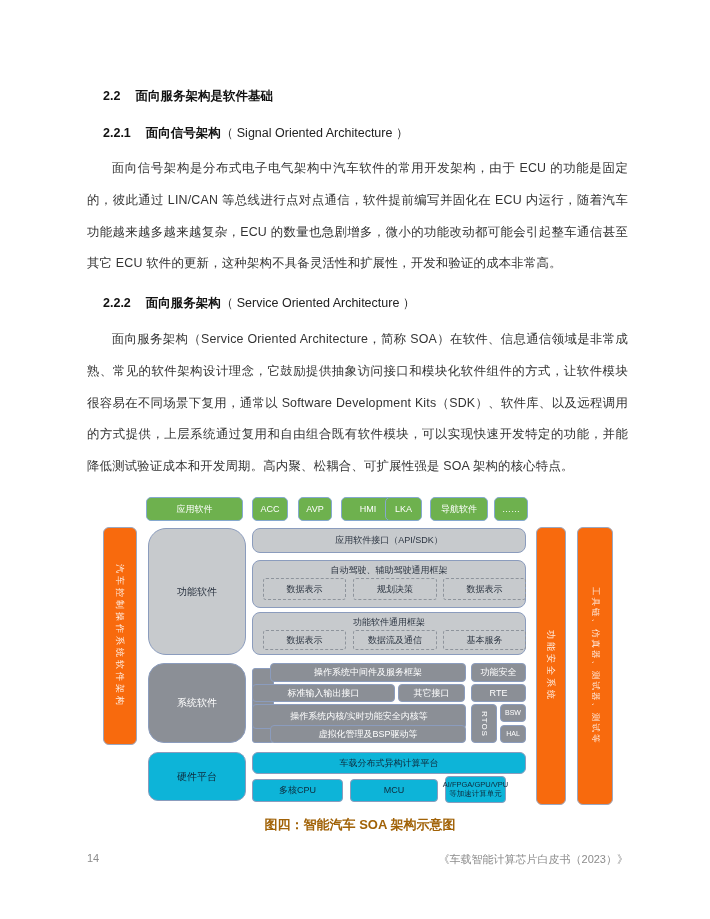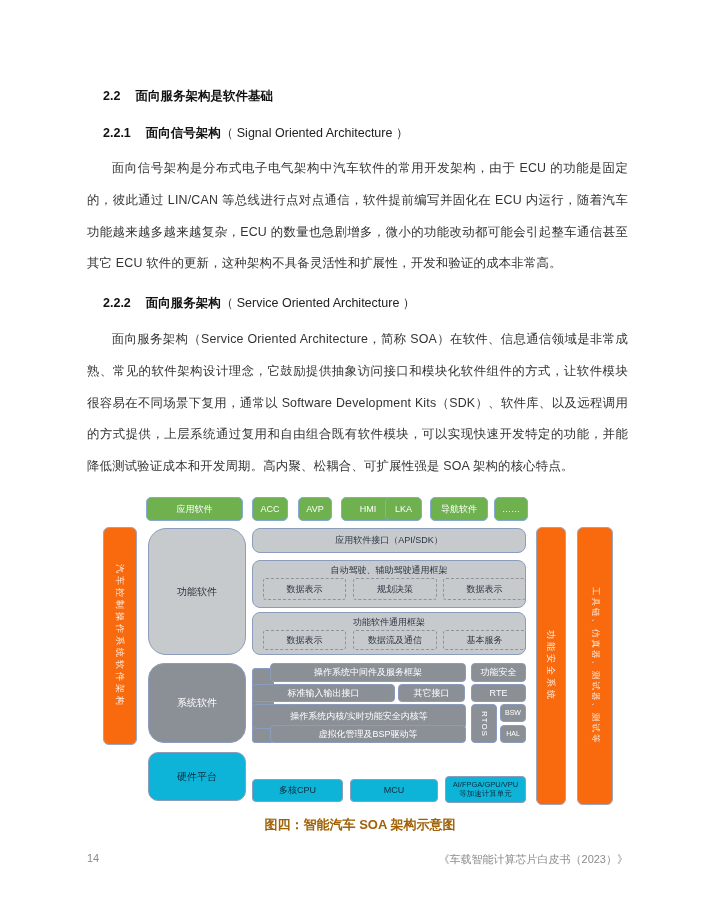--- a/index.html
+++ b/index.html
@@ -98,23 +98,24 @@
     <div class="box dgray" style="left:152px;top:188px;width:143px;height:18px;">标准输入输出接口</div>
     <div class="box dgray" style="left:298px;top:188px;width:67px;height:18px;">其它接口</div>
     <div class="box dgray" style="left:371px;top:188px;width:55px;height:18px;">RTE</div>
 
     <div class="box dgray" style="left:152px;top:208px;width:214px;height:25px;">操作系统内核/实时功能安全内核等</div>
     <div class="box dgray vtext" style="left:371px;top:208px;width:26px;height:39px;font-size:8px;">RTOS</div>
     <div class="box dgray" style="left:400px;top:208px;width:26px;height:18px;font-size:7px;">BSW</div>
     <div class="box dgray" style="left:400px;top:229px;width:26px;height:18px;font-size:7px;">HAL</div>
     <div class="box dgray" style="left:170px;top:229px;width:196px;height:18px;">虚拟化管理及BSP驱动等</div>
 
+    <div class="box cyan" style="left:152px;top:256px;width:274px;height:22px;border-radius:6px;">车载分布式异构计算平台</div>
     <div class="box cyan" style="left:152px;top:283px;width:91px;height:23px;">多核CPU</div>
     <div class="box cyan" style="left:250px;top:283px;width:88px;height:23px;">MCU</div>
-    <div class="box cyan" style="left:345px;top:280px;width:81px;height:27px;font-size:7.5px;padding:1px 4px;">AI/FPGA/GPU/VPU 等加速计算单元</div>
+    <div class="box cyan" style="left:345px;top:280px;width:61px;height:27px;font-size:7.5px;padding:1px 4px;">AI/FPGA/GPU/VPU 等加速计算单元</div>
 
     <div class="box orange" style="left:436px;top:31px;width:30px;height:278px;">功能安全系统</div>
     <div class="box orange" style="left:477px;top:31px;width:36px;height:278px;letter-spacing:2px;font-size:8.5px;">工具链、仿真器、测试器、测试等</div>
   </div>
 
   <div class="abs caption" style="left:100px;top:816px;width:520px;">图四：智能汽车 SOA 架构示意图</div>
 
   <div class="abs footer" style="left:87px;top:852px;">14</div>
   <div class="abs footer" style="right:82px;top:852px;">《车载智能计算芯片白皮书（2023）》</div>
 

